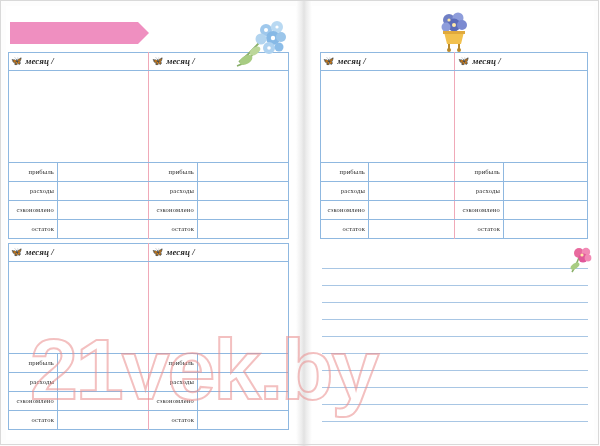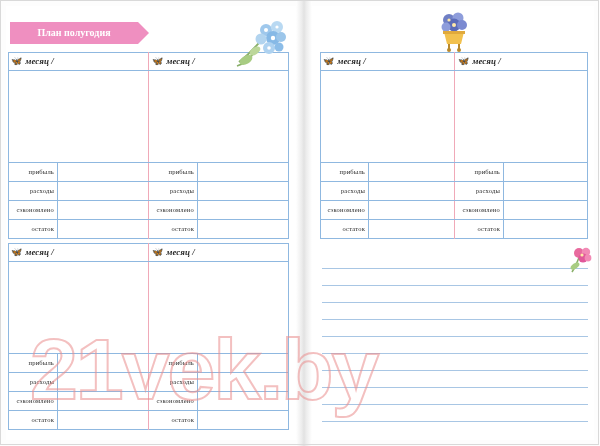--- a/index.html
+++ b/index.html
@@ -93,21 +93,20 @@
 </head>
 <body>
 
 <div class="page">
 
   <div class="leaf-left"></div>
   <div class="leaf-right"></div>
   <div class="gutter"></div>
 
   <div class="banner"></div>
-  <div class="banner-text">План полугодия</div>
 
   <div class="block" style="left:8px;top:52px;width:281px;height:187px;"></div>
   <div class="divider" style="left:148px;top:52px;height:187px;"></div>
 
   <div class="mhead" style="left:11px;top:54px;">
     <span class="ic butterfly">🦋</span><span>месяц /</span>
   </div>
   <div class="mhead" style="left:152px;top:54px;">
     <span class="ic butterfly">🦋</span><span>месяц /</span>
   </div>

